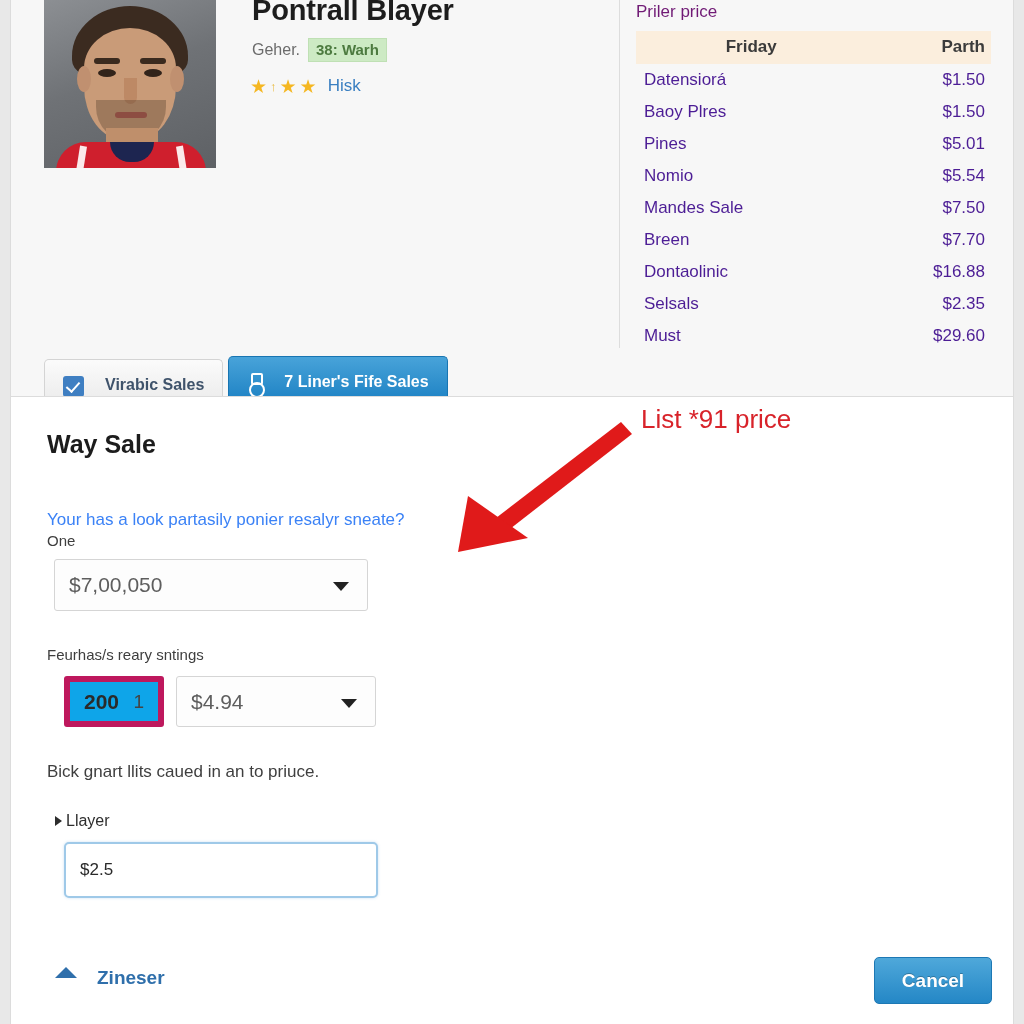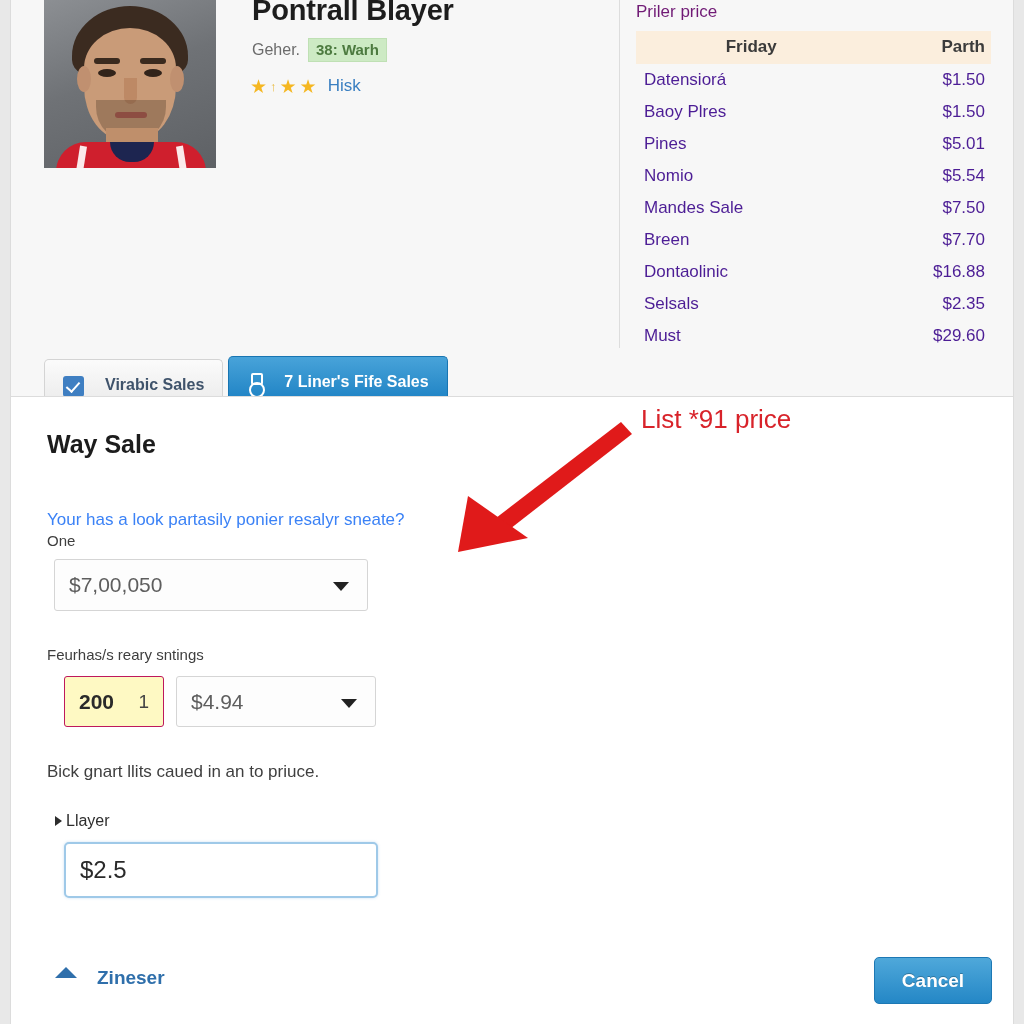--- a/index.html
+++ b/index.html
@@ -232,22 +232,22 @@
   }
   .caret {
     position: absolute; right: 18px; top: 50%;
     width: 0; height: 0; margin-top: -3px;
     border-left: 8px solid transparent;
     border-right: 8px solid transparent;
     border-top: 9px solid #222222;
   }
   .qty-box {
     position: absolute;
-    background: #fef9c3;
-    border: 1px solid #be185d;
+    background: #0ea5e9;
+    border: 6px solid #be185d;
     border-radius: 3px;
     display: flex; align-items: center; justify-content: space-between;
     padding: 0 14px;
     font-size: 21px; color: #2a2a2a; font-weight: 600;
   }
   .note-text {
     position: absolute; left: 36px; top: 761px;
     font-size: 17px; color: #3f3f3f; text-align: center;
   }
   .sub-label {
@@ -262,21 +262,21 @@
     border-left: 7px solid #2d2d2d;
   }
   .focus-input {
     position: absolute; left: 53px; top: 841px;
     width: 314px; height: 56px;
     background: #ffffff;
     border: 2px solid #9fc9e8;
     border-radius: 5px;
     display: flex; align-items: center;
     padding: 12px 14px;
-    font-size: 24px; color: #2a2a2a;
+    font-size: 17px; color: #2a2a2a;
     box-shadow: 0 0 3px rgba(110,170,220,.35);
   }
   .collapse-link {
     position: absolute; left: 44px; top: 966px;
     display: flex; align-items: flex-start; gap: 20px;
     font-size: 19px; color: #2f6fab; font-weight: 600;
   }
   .chev-up {
     width: 0; height: 0;
     border-left: 11px solid transparent;

